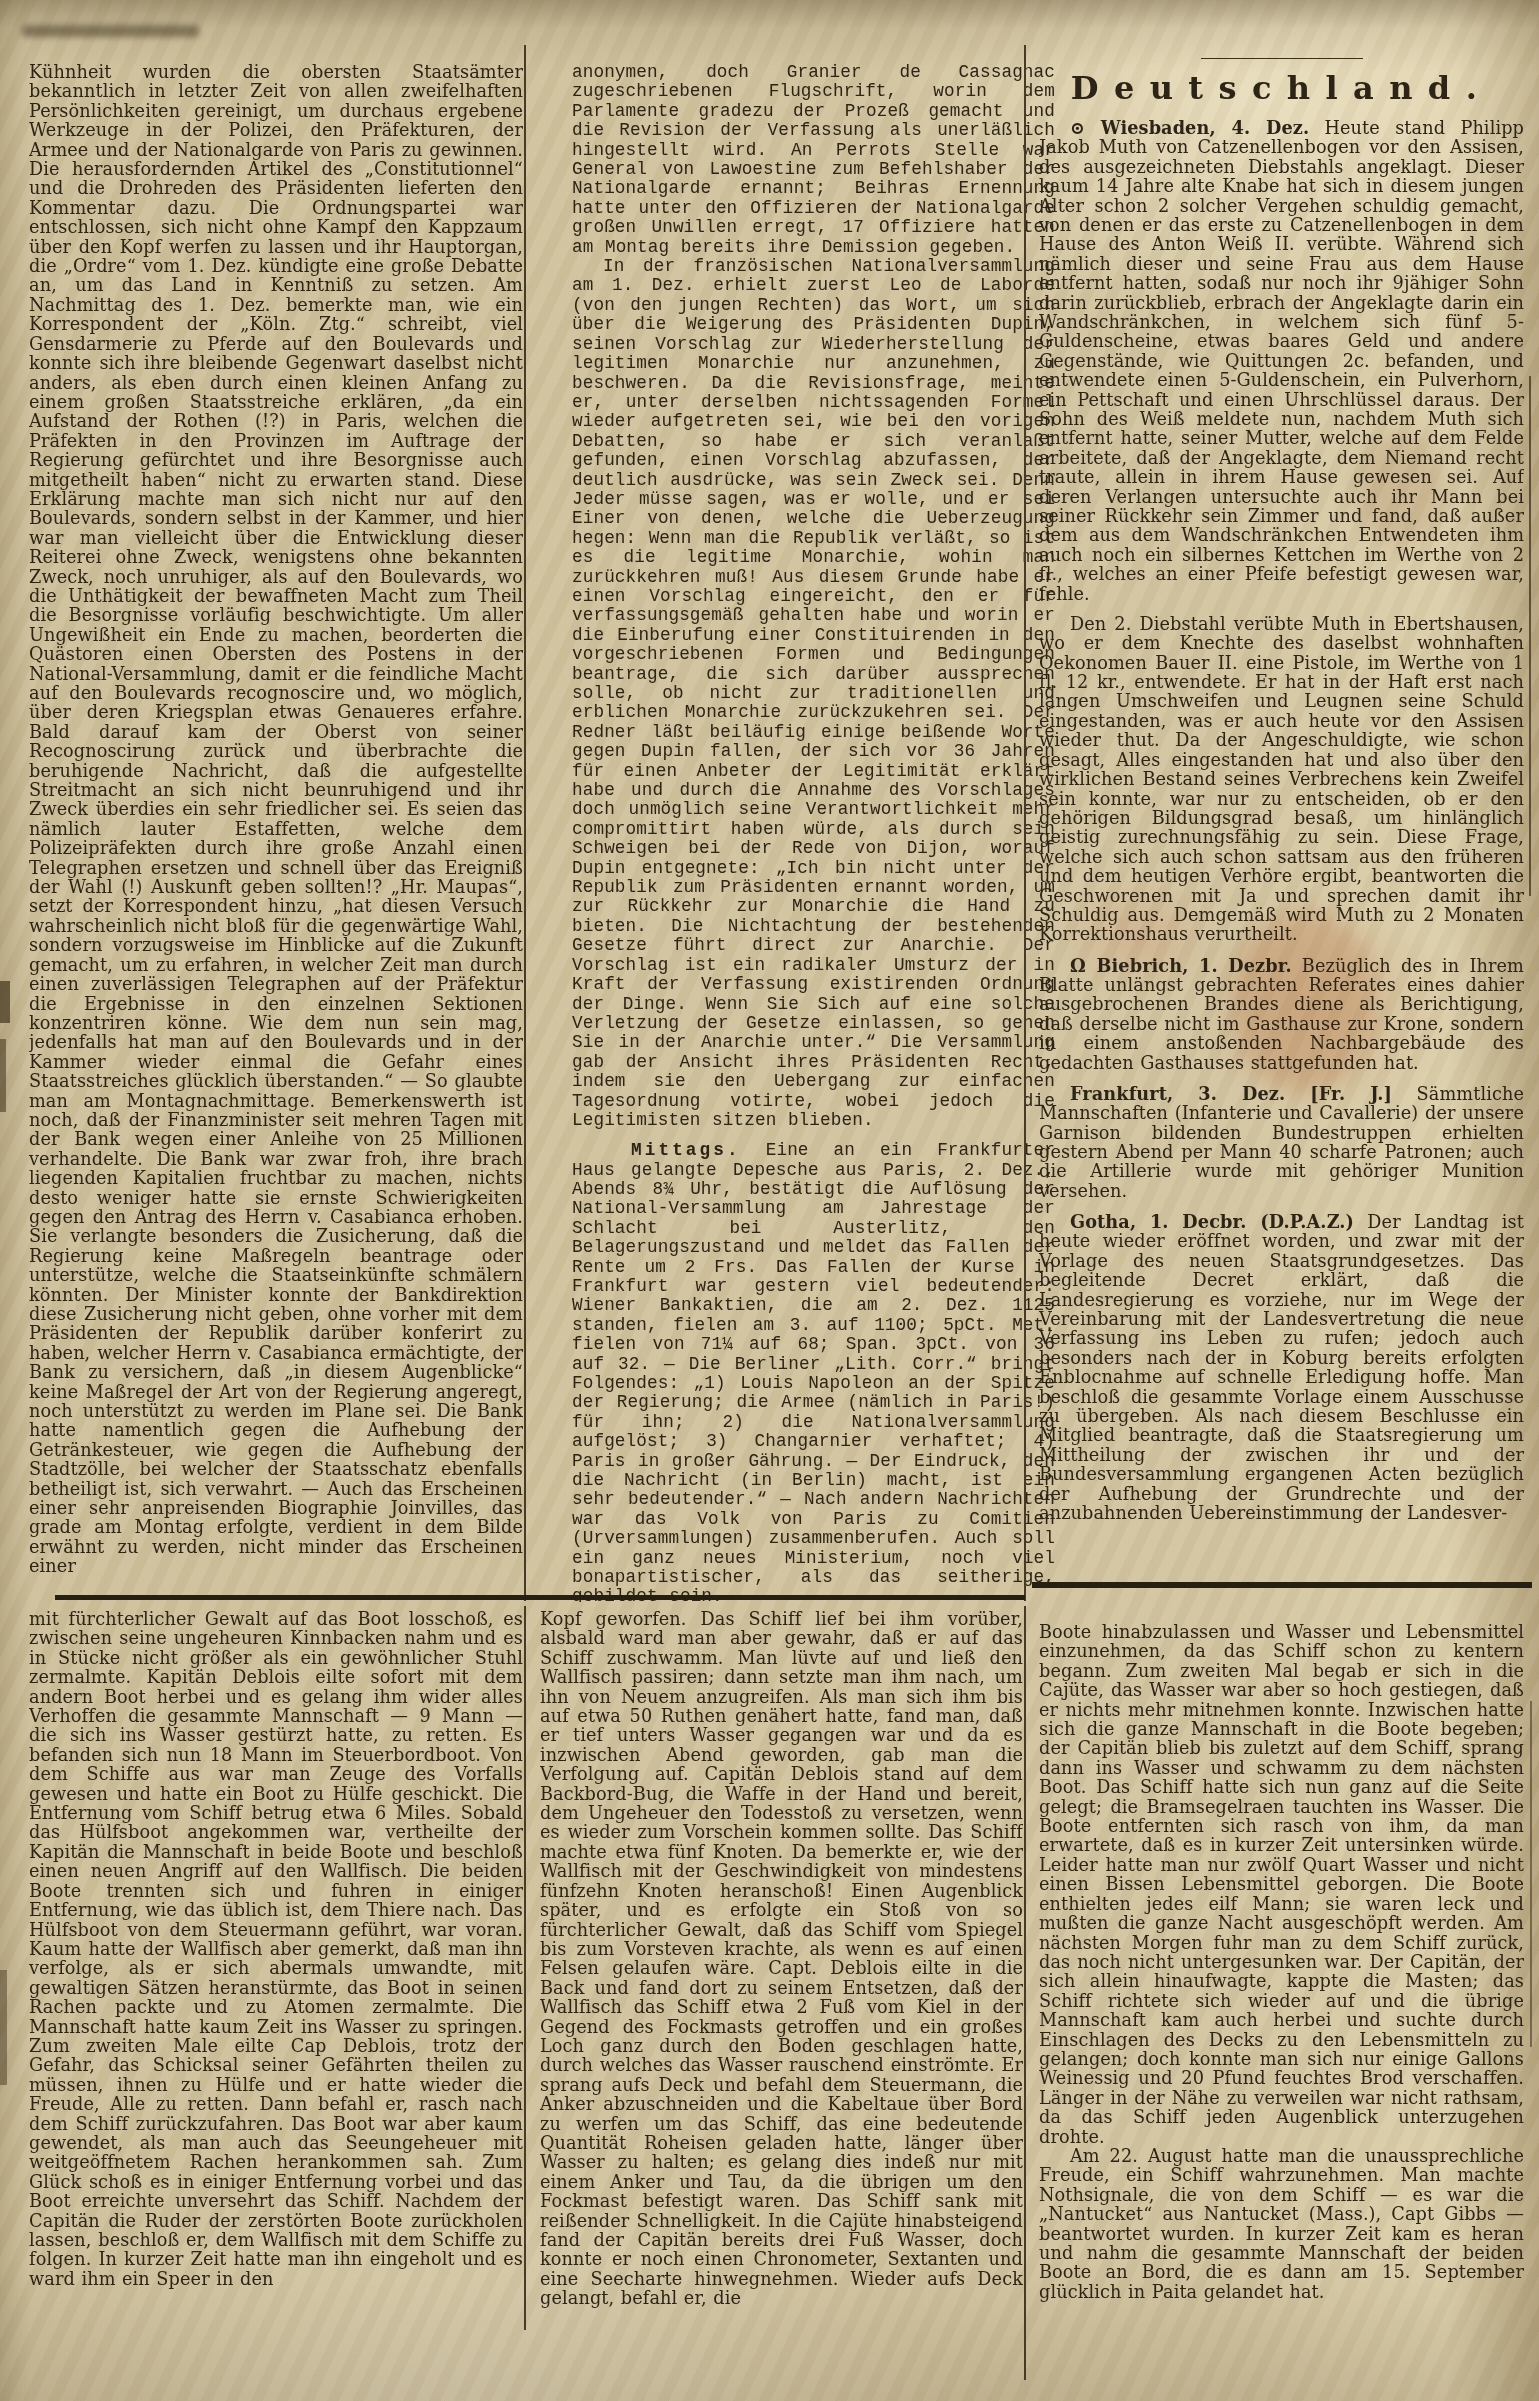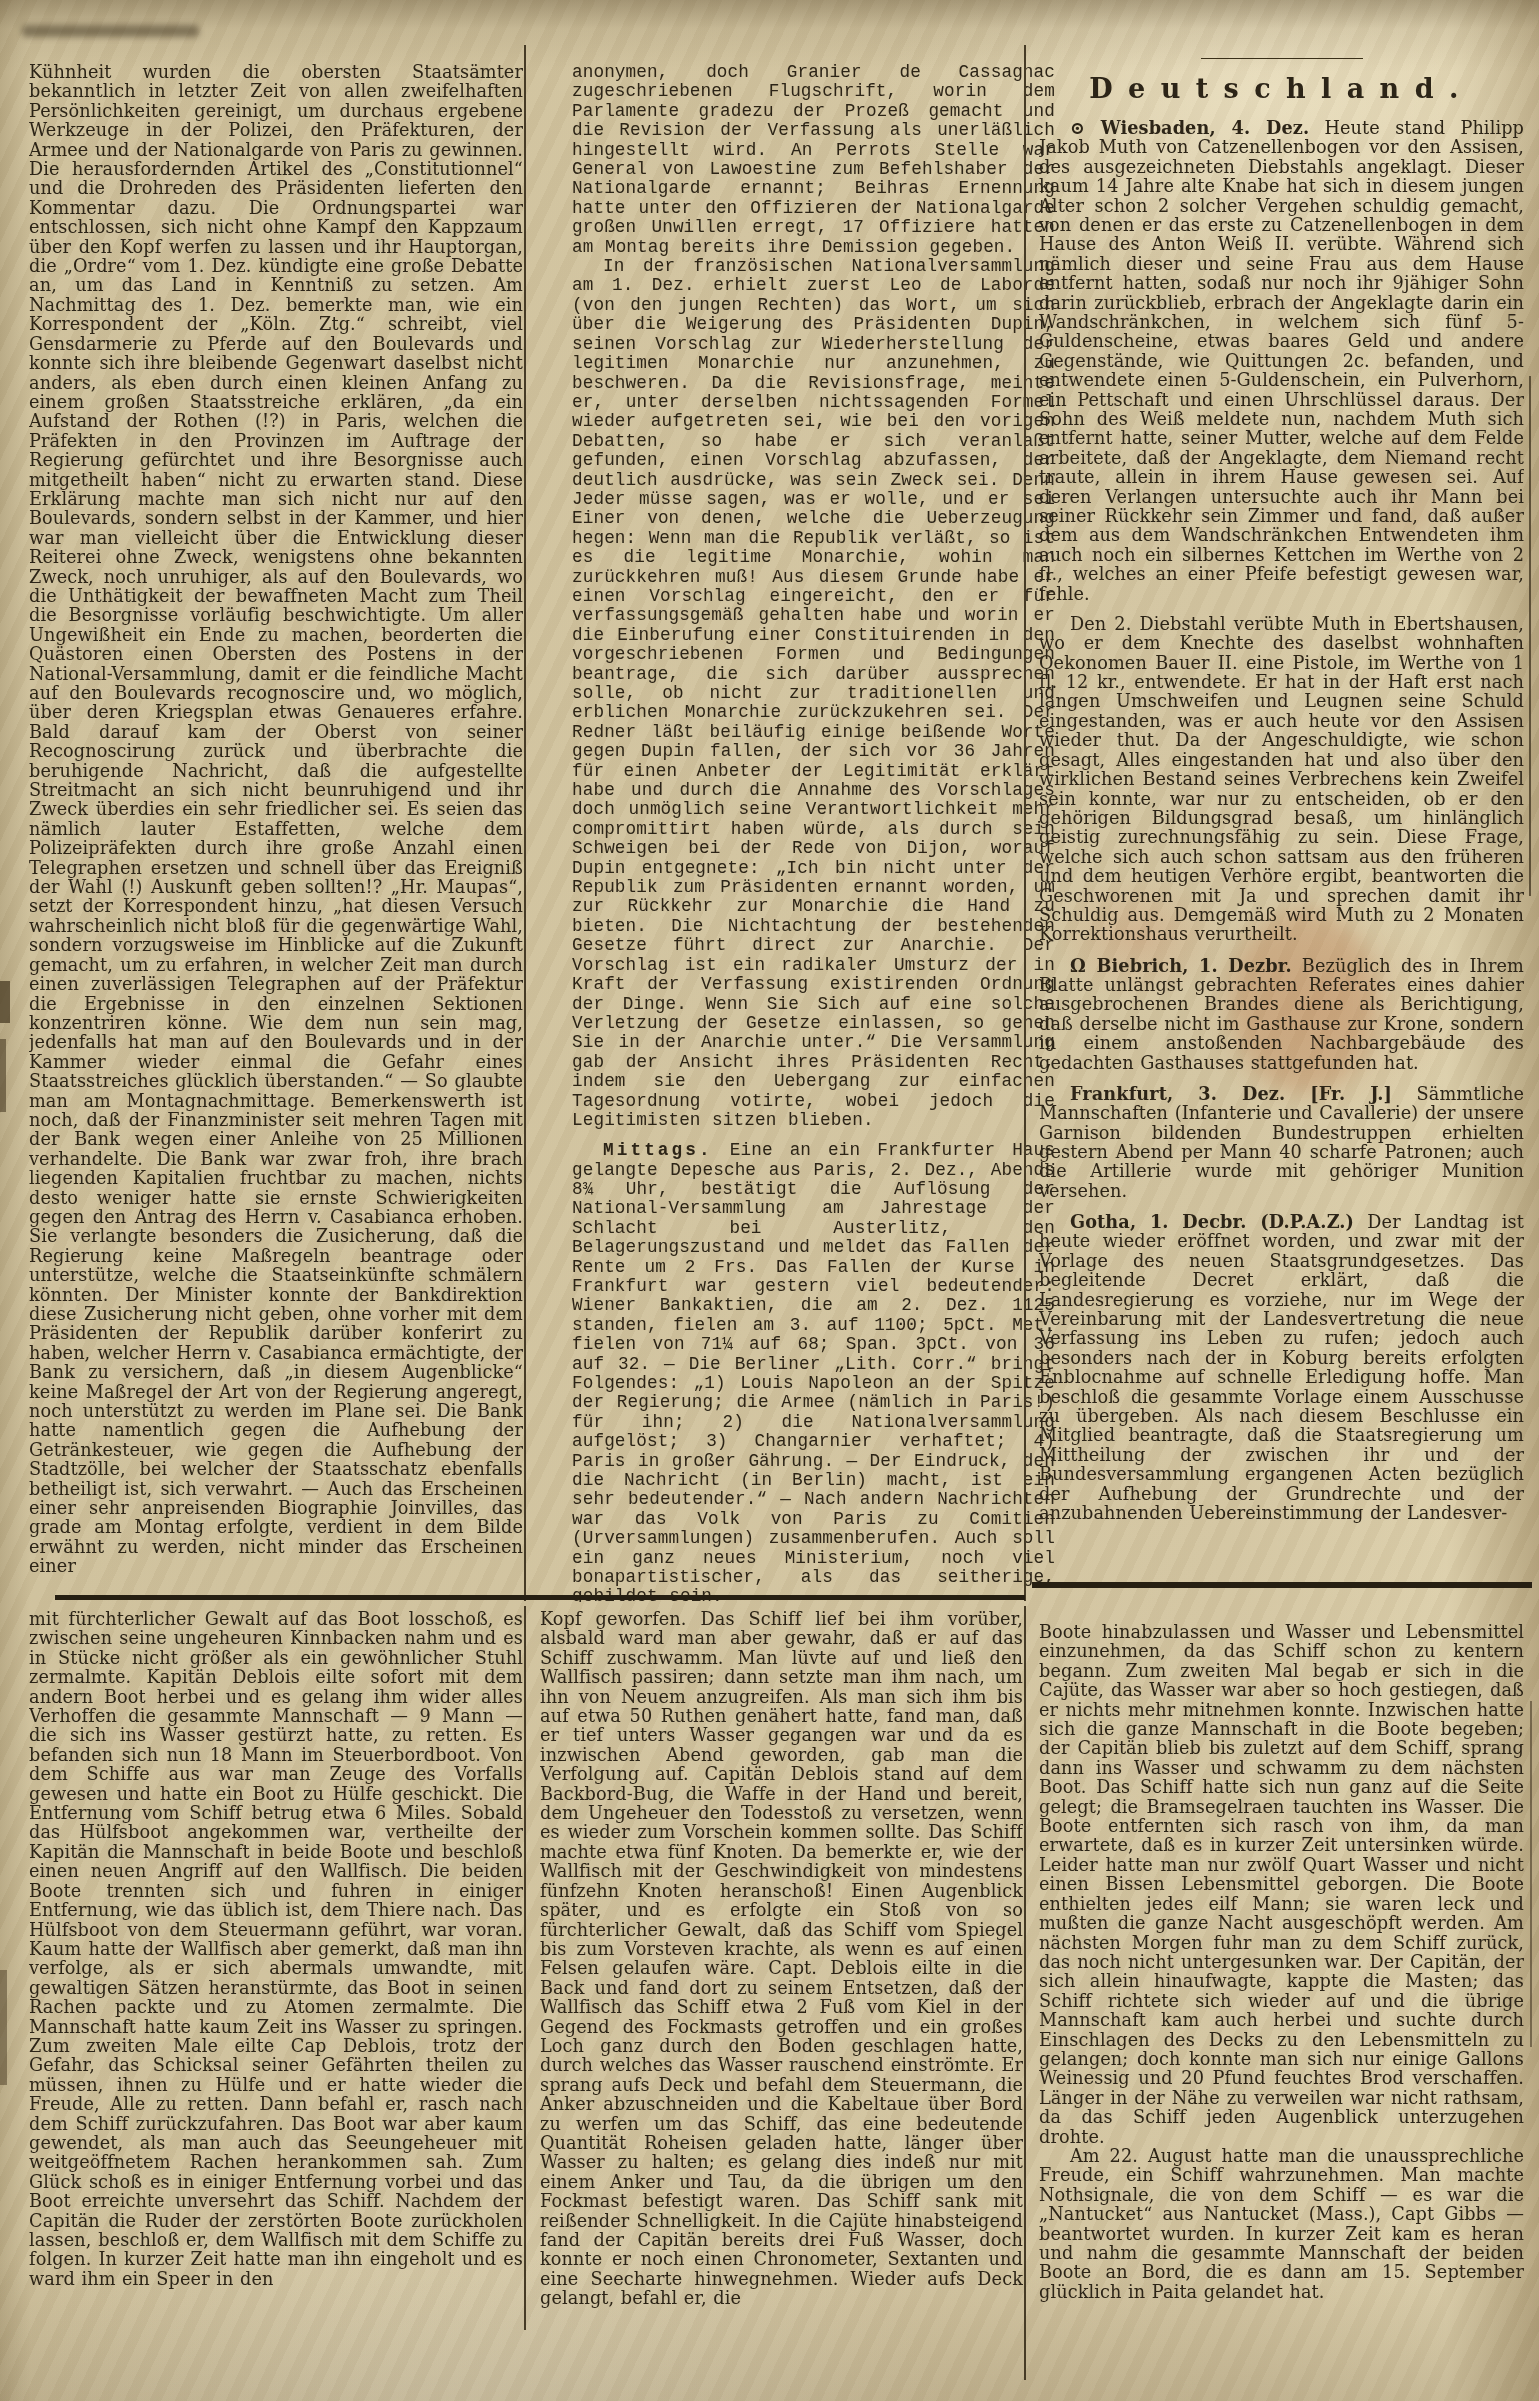--- a/index.html
+++ b/index.html
@@ -21,26 +21,26 @@
       linear-gradient(180deg, rgba(88,72,44,0.38) 0%, rgba(88,72,44,0.10) 1.2%, rgba(88,72,44,0) 3%),
       linear-gradient(0deg, rgba(96,80,52,0.18) 0%, rgba(96,80,52,0) 6%),
       repeating-linear-gradient(115deg, rgba(120,100,66,0.05) 0 10.8px, rgba(244,238,216,0.05) 10.8px 23px);
   }
   .col { position:absolute; text-align:justify; overflow:hidden;
          font-size:17.7px; line-height:19.4px; letter-spacing:0.1px; word-spacing:0.8px; }
   .col p { margin:0; }
   .indent { text-indent:31px; }
   .gap { margin-top:10.8px !important; }
   .dateline { font-weight:bold; }
-  .spaced { letter-spacing:3.1px; font-weight:bold; }
+  .spaced { letter-spacing:3.1px; font-weight:bold;margin-left:28px; }
   .vrule { position:absolute; width:2.3px; background:#463b26; }
   .hrule { position:absolute; background:#261f12; }
   .head-rule { width:162px; border-top:1.5px solid #3a3019; margin:12.3px auto 10.8px auto; }
   h2.country {
-    margin:0 0 10.8px 0; text-align:center; font-size:27px; font-weight:bold;
+    margin:0 0 10.8px 0; text-align:center; font-size:32px; font-weight:bold;
     letter-spacing:15.4px; line-height:37px;
   }
   .edge-mark { position:absolute; background:#4a3c24; }
   .smudge { position:absolute; background:rgba(45,34,16,0.45); filter:blur(3.1px); border-radius:4.6px; }
   .stain { position:absolute; border-radius:50%; filter:blur(10.8px); }
 </style>
 </head>
 <body>
 
 <div class="page">

